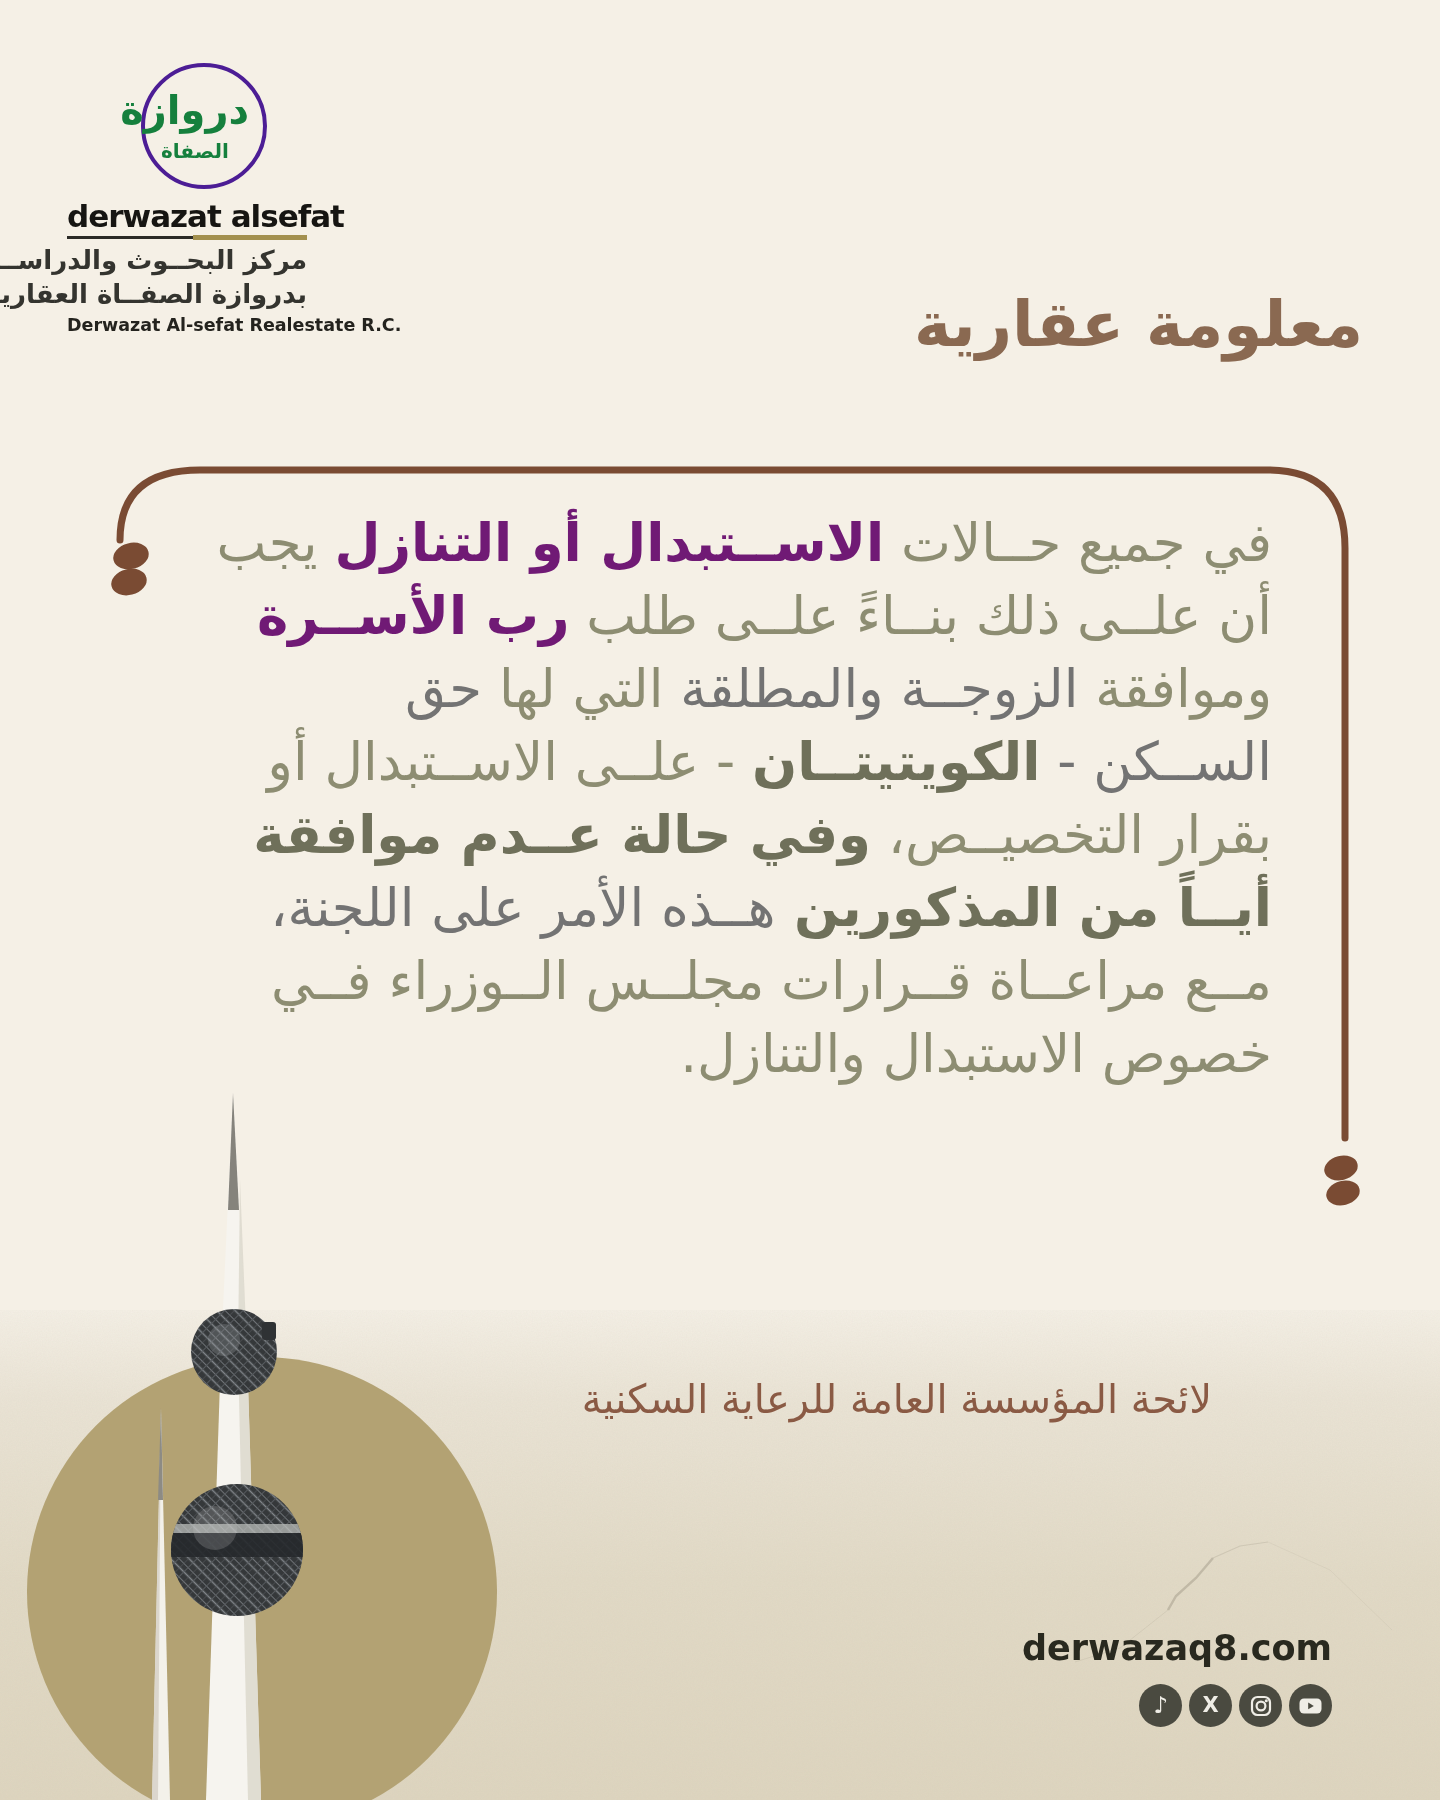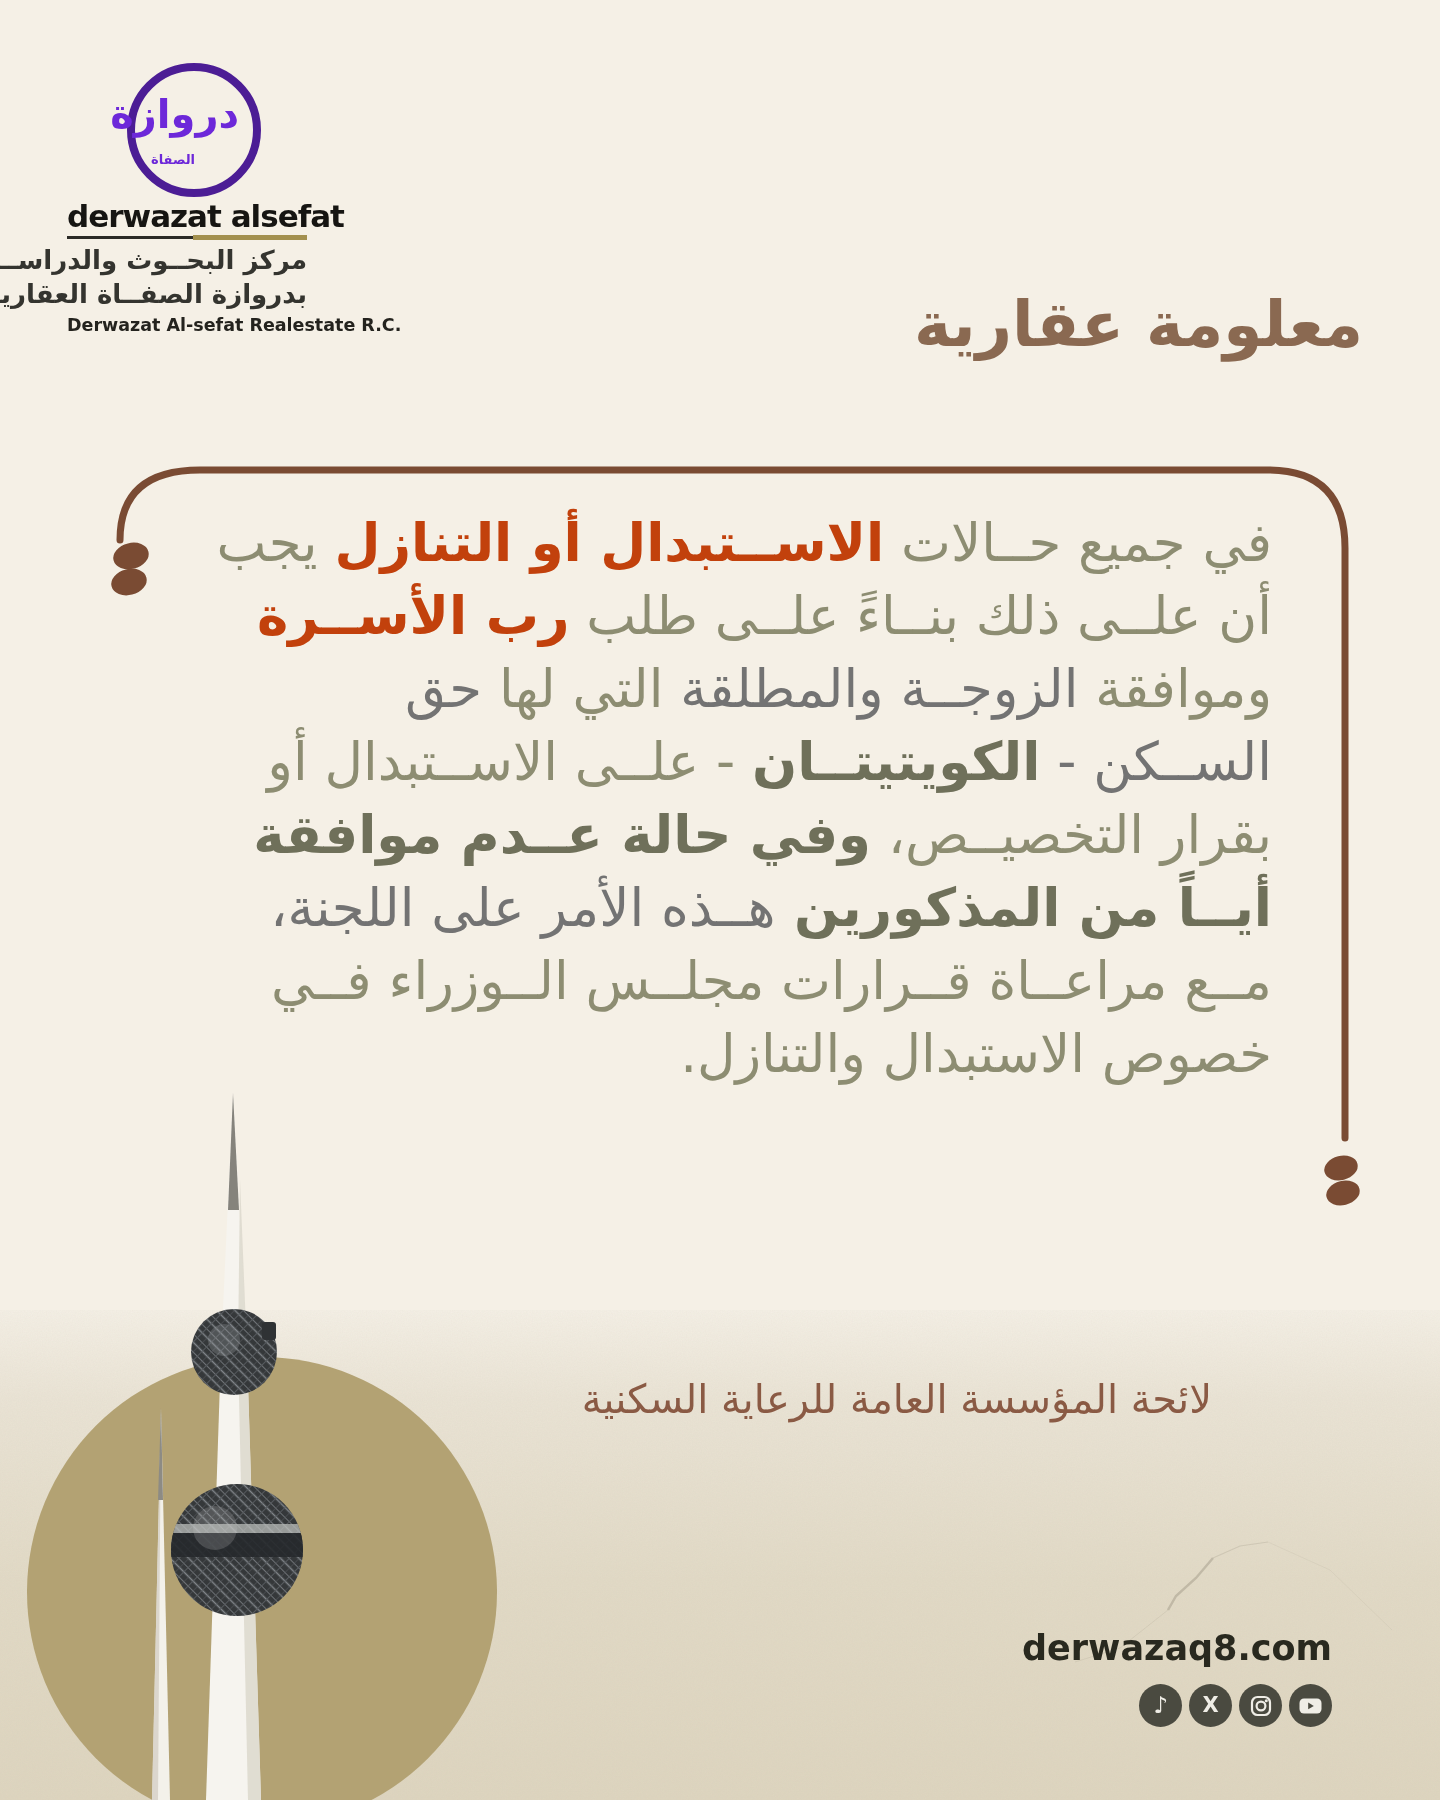--- a/index.html
+++ b/index.html
@@ -10,25 +10,25 @@
   }
   
   .texture-base{
     position:absolute;left:0;top:1310px;width:1440px;height:490px;
     background:linear-gradient(180deg, rgba(226,218,200,0) 0%, rgba(226,218,200,.55) 18%, #e2dac6 55%, #ded5bf 100%);
   }
   .texture-noise{position:absolute;left:0;top:1310px;opacity:.5;}
   
   .logo{position:absolute;left:60px;top:55px;width:252px;}
   .logo-circle{
-    position:absolute;left:67px;top:8px;width:118px;height:118px;border-radius:50%;
-    border:8px solid #4c1d95;color:#6d28d9;direction:rtl;
+    position:absolute;left:81px;top:8px;width:118px;height:118px;border-radius:50%;
+    border:4px solid #4c1d95;color:#15803d;direction:rtl;
   }
   .callig-main{position:absolute;right:14px;top:20px;font-size:40px;font-weight:bold;}
-  .callig-sub{position:absolute;left:16px;bottom:22px;font-size:13px;font-weight:bold;}
+  .callig-sub{position:absolute;left:16px;bottom:22px;font-size:20px;font-weight:bold;}
   .wordmark{position:absolute;left:7px;top:143px;width:240px;text-align:center;
     font-size:31px;font-weight:bold;letter-spacing:-1px;color:#161512;white-space:nowrap;}
   .divider{position:absolute;left:7px;top:180px;width:240px;height:5px;font-size:0;}
   .divider .d1{display:inline-block;vertical-align:middle;width:126px;height:3px;background:#2b2a26;}
   .divider .d2{display:inline-block;vertical-align:middle;width:114px;height:5px;background:#a3904f;}
   .logo-ar{position:absolute;left:7px;width:240px;text-align:center;direction:rtl;
     font-size:26px;font-weight:bold;color:#34342f;white-space:nowrap;}
   .logo-ar1{top:190px;} .logo-ar2{top:224px;}
   .logo-en{position:absolute;left:7px;top:260px;width:240px;text-align:center;
     font-size:17.5px;font-weight:bold;color:#24231e;white-space:nowrap;}
@@ -40,21 +40,21 @@
   
   .bracket-svg{position:absolute;left:0;top:0;pointer-events:none;}
   
   .quote-block{
     position:absolute;right:168px;top:506px;width:1120px;
     direction:rtl;text-align:right;
   }
   .q-line{line-height:73px;font-size:53px;white-space:nowrap;}
   .seg-o{color:#8d8d72;}
   .seg-ob{color:#6f705a;font-weight:bold;}
-  .seg-b{color:#c2410c;font-weight:bold;}
+  .seg-b{color:#701a75;font-weight:bold;}
   .seg-m{color:#737373;}
   
   .attribution{
     position:absolute;right:228px;top:1376px;direction:rtl;
     font-size:40px;font-weight:normal;color:#8a5a44;white-space:nowrap;
   }
   
   .tan-circle{
     position:absolute;left:27px;top:1357px;width:470px;height:470px;border-radius:50%;
     background:#b3a273;

